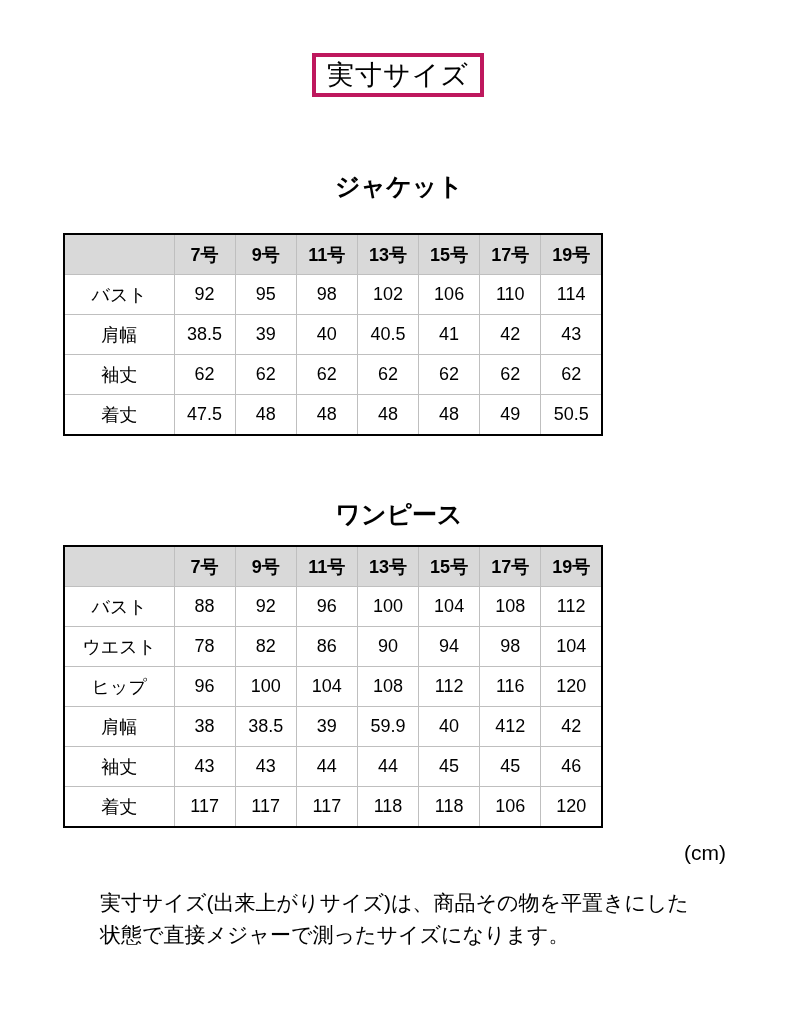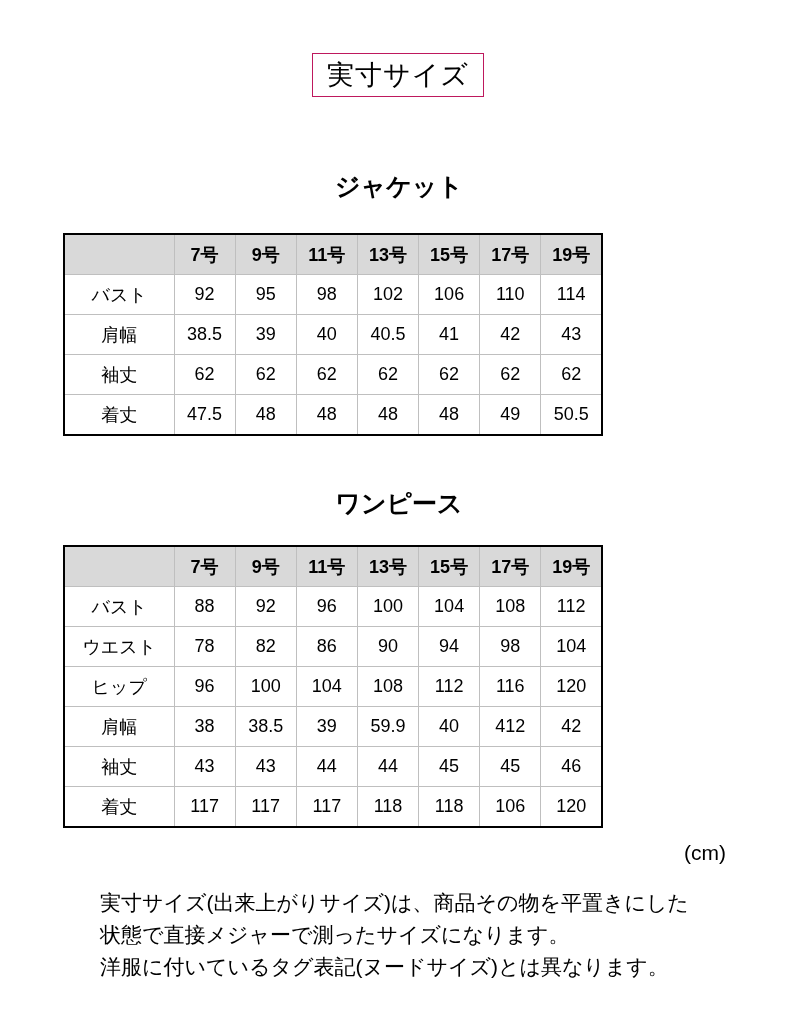--- a/index.html
+++ b/index.html
@@ -11,39 +11,39 @@
     font-family: "Liberation Sans", sans-serif;
     color: #000000;
     overflow: hidden;
   }
   .title-box {
     position: absolute;
     top: 53px;
     left: 312px;
     width: 172px;
     height: 44px;
-    border: 1px solid #be185d;
+    border: 4px solid #be185d;
     display: flex;
     align-items: center;
     justify-content: center;
     font-size: 27px;
     letter-spacing: 1px;
     box-sizing: border-box;
   }
   .section-title {
     position: absolute;
     left: 63px;
     width: 672px;
     text-align: center;
     font-size: 25px;
     font-weight: bold;
     line-height: 24px;
   }
   .section-title.jacket  { top: 174px; }
-  .section-title.onepiece{ top: 491px; }
+  .section-title.onepiece{ top: 502px; }
 
   table.size-table {
     position: absolute;
     left: 63px;
     width: 540px;
     border-collapse: collapse;
     table-layout: fixed;
     border: 2px solid var(--outer-border, #000000);
   }
   table.size-table.jacket-table   { top: 233px; }
@@ -245,16 +245,15 @@
           <td>120</td>
         </tr>
       </tbody>
     </table>
 
   <div class="unit-label">(cm)</div>
 
   <div class="footnote">
     <div class="footnote-line">実寸サイズ(出来上がりサイズ)は、商品その物を平置きにした</div>
     <div class="footnote-line">状態で直接メジャーで測ったサイズになります。</div>
-    <div class="footnote-line">洋服に付いているタグ表記(ヌードサイズ)とは異なります。</div>
   </div>
 
 </div>
 
 </body></html>

